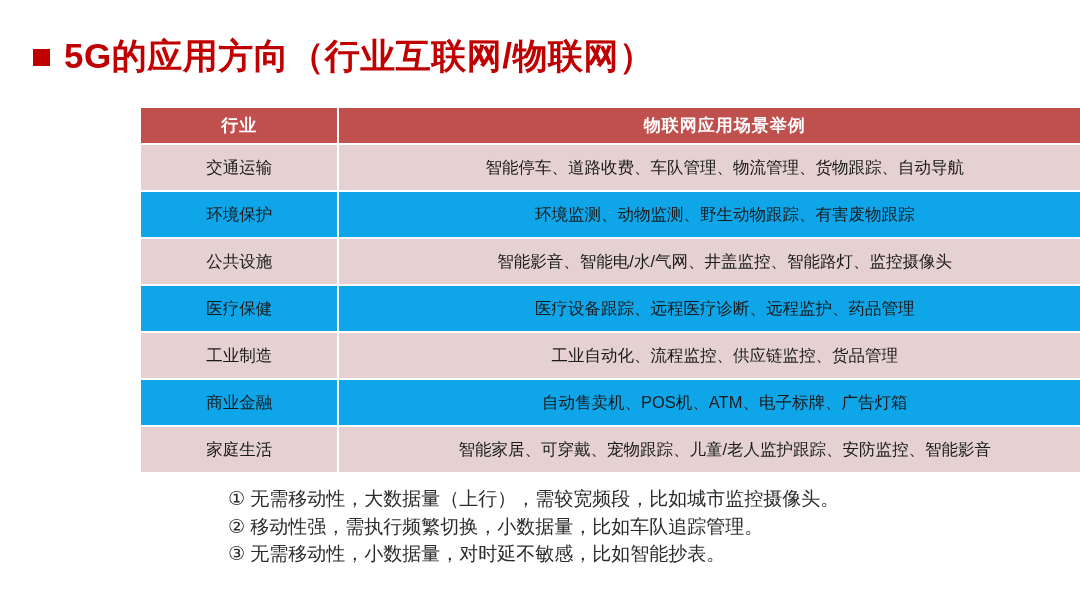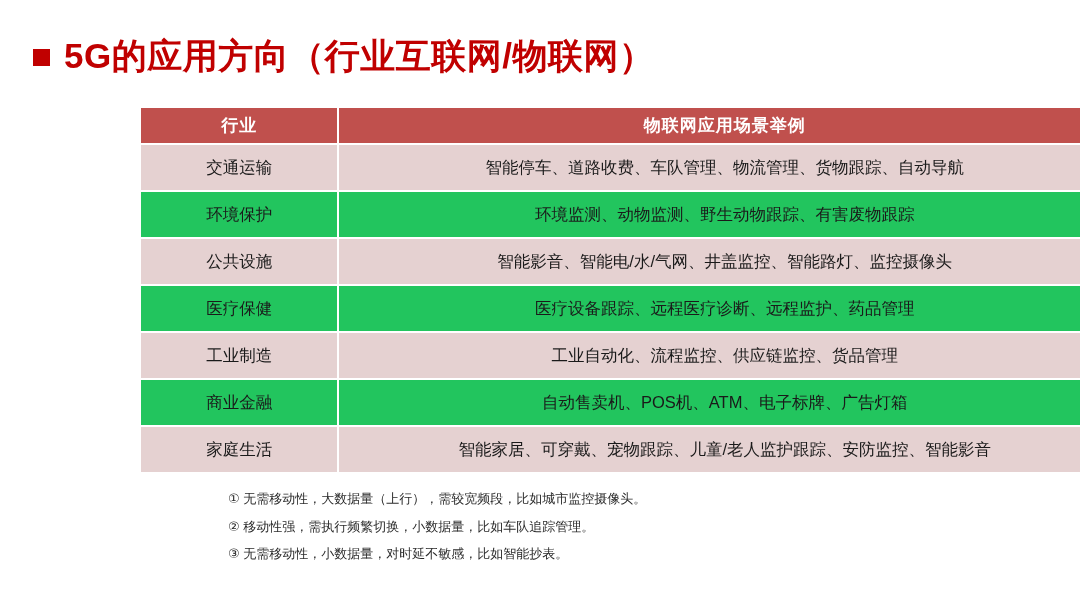--- a/index.html
+++ b/index.html
@@ -82,28 +82,28 @@
     color: #1a1a1a;
     border-right: 2px solid #ffffff;
     border-bottom: 2px solid #ffffff;
     white-space: nowrap;
     overflow: hidden;
   }
   table.iot-table td:last-child { border-right: none; }
   table.iot-table tr:last-child td { border-bottom: none; }
 
   table.iot-table tr.row-dark td { background: #e5d1d1; }
-  table.iot-table tr.row-light td { background: #22c55e; margin-left: 21px; }
+  table.iot-table tr.row-light td { background: #0ea5e9; margin-left: 21px; }
 
   
   .footnotes {
     position: absolute;
     left: 228px;
     top: 485px;
-    font-size: 13px;
+    font-size: 19px;
     color: #2b2b2b;
     line-height: 27.5px;
   }
   .footnotes .fn-line { white-space: nowrap; }
 
   
   .watermark {
     position: absolute;
     left: 23px;
     top: 568px;

